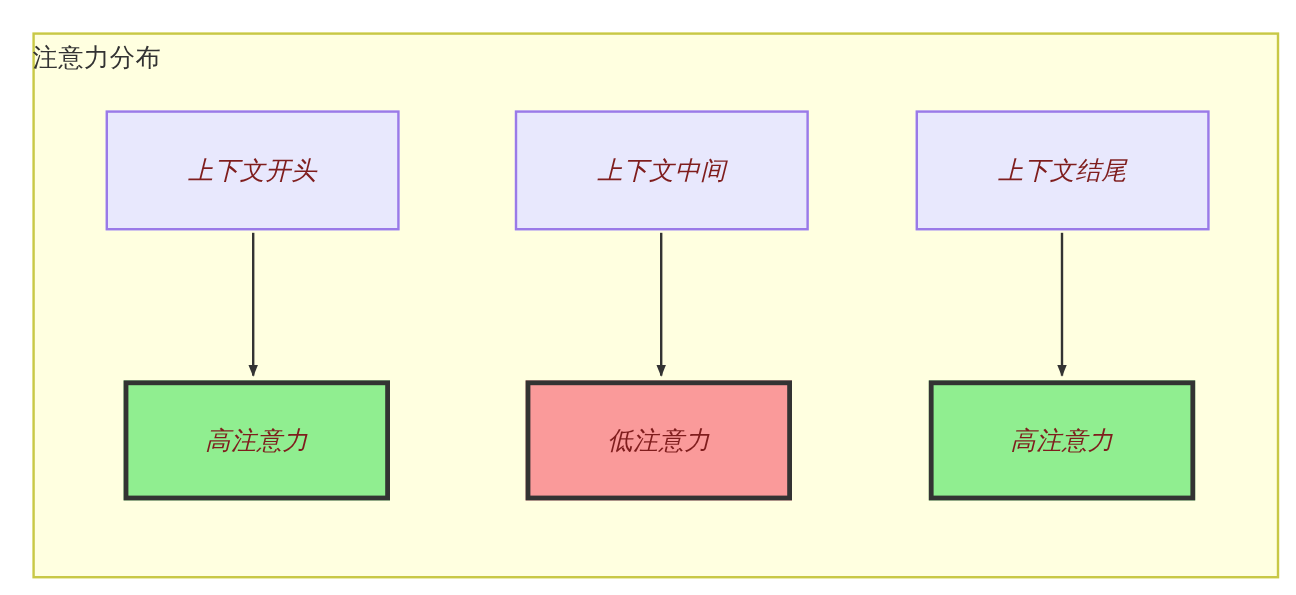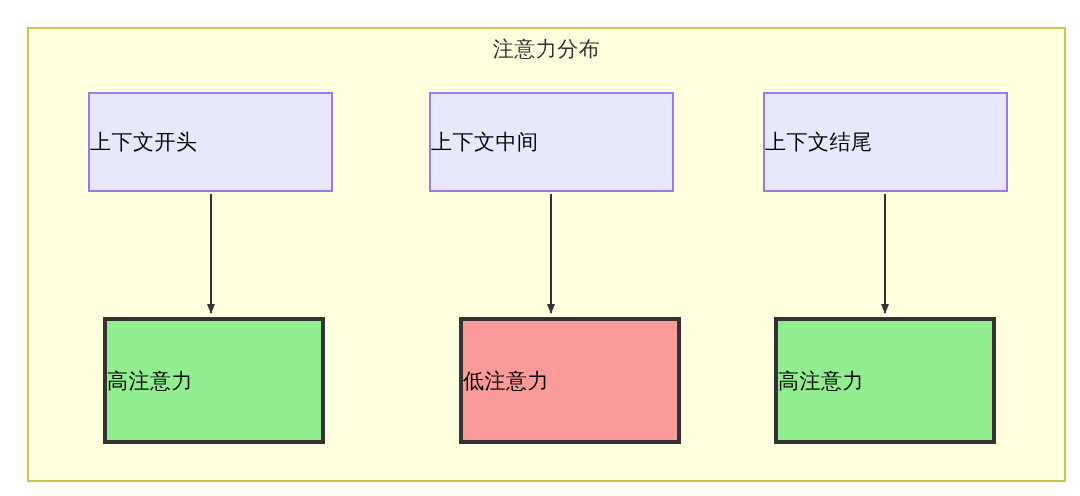--- a/index.html
+++ b/index.html
@@ -28,61 +28,63 @@
     height: 455px;
     box-sizing: border-box;
     background: #ffffe0;
     border: 2px solid #c8c846;
   }
   .container-title {
     position: absolute;
     left: 27px;
     top: 34px;
     width: 1039px;
-    text-align: center;
+    text-align: left;
     font-size: 21px;
     line-height: 30px;
     color: #333333;
     letter-spacing: 0.5px;
     white-space: nowrap;
   }
   
   .node {
     position: absolute;
     box-sizing: border-box;
     display: flex;
     align-items: center;
+    justify-content: center;
     text-align: center;
-    color: #000000;
+    color: #7f1d1d;
     white-space: nowrap;
+    font-style: italic;
   }
   .node-top {
     width: 245px;
     height: 100px;
     background: #e8e8fd;
     border: 2px solid #9a7ae8;
     font-size: 21px;
     letter-spacing: 0.5px;
   }
   .node-bottom {
     width: 222px;
-    height: 127px;
+    height: 100px;
     border: 4px solid #333333;
     font-size: 21px;
     letter-spacing: 0.5px;
   }
   .fill-green { background: #90ee90; }
   .fill-red   { background: #fa9a9a; }
 
   
   .col1-top { left: 88px;  top: 92px; }
   .col2-top { left: 429px; top: 92px; }
   .col3-top { left: 763px; top: 92px; }
   .col1-bot { left: 103px; top: 317px; }
-  .col2-bot { left: 459px; top: 317px; }
+  .col2-bot { left: 438px; top: 317px; }
   .col3-bot { left: 774px; top: 317px; }
 
   
   .edge-layer {
     position: absolute;
     left: 0;
     top: 0;
     width: 1080px;
     height: 496px;
     pointer-events: none;

